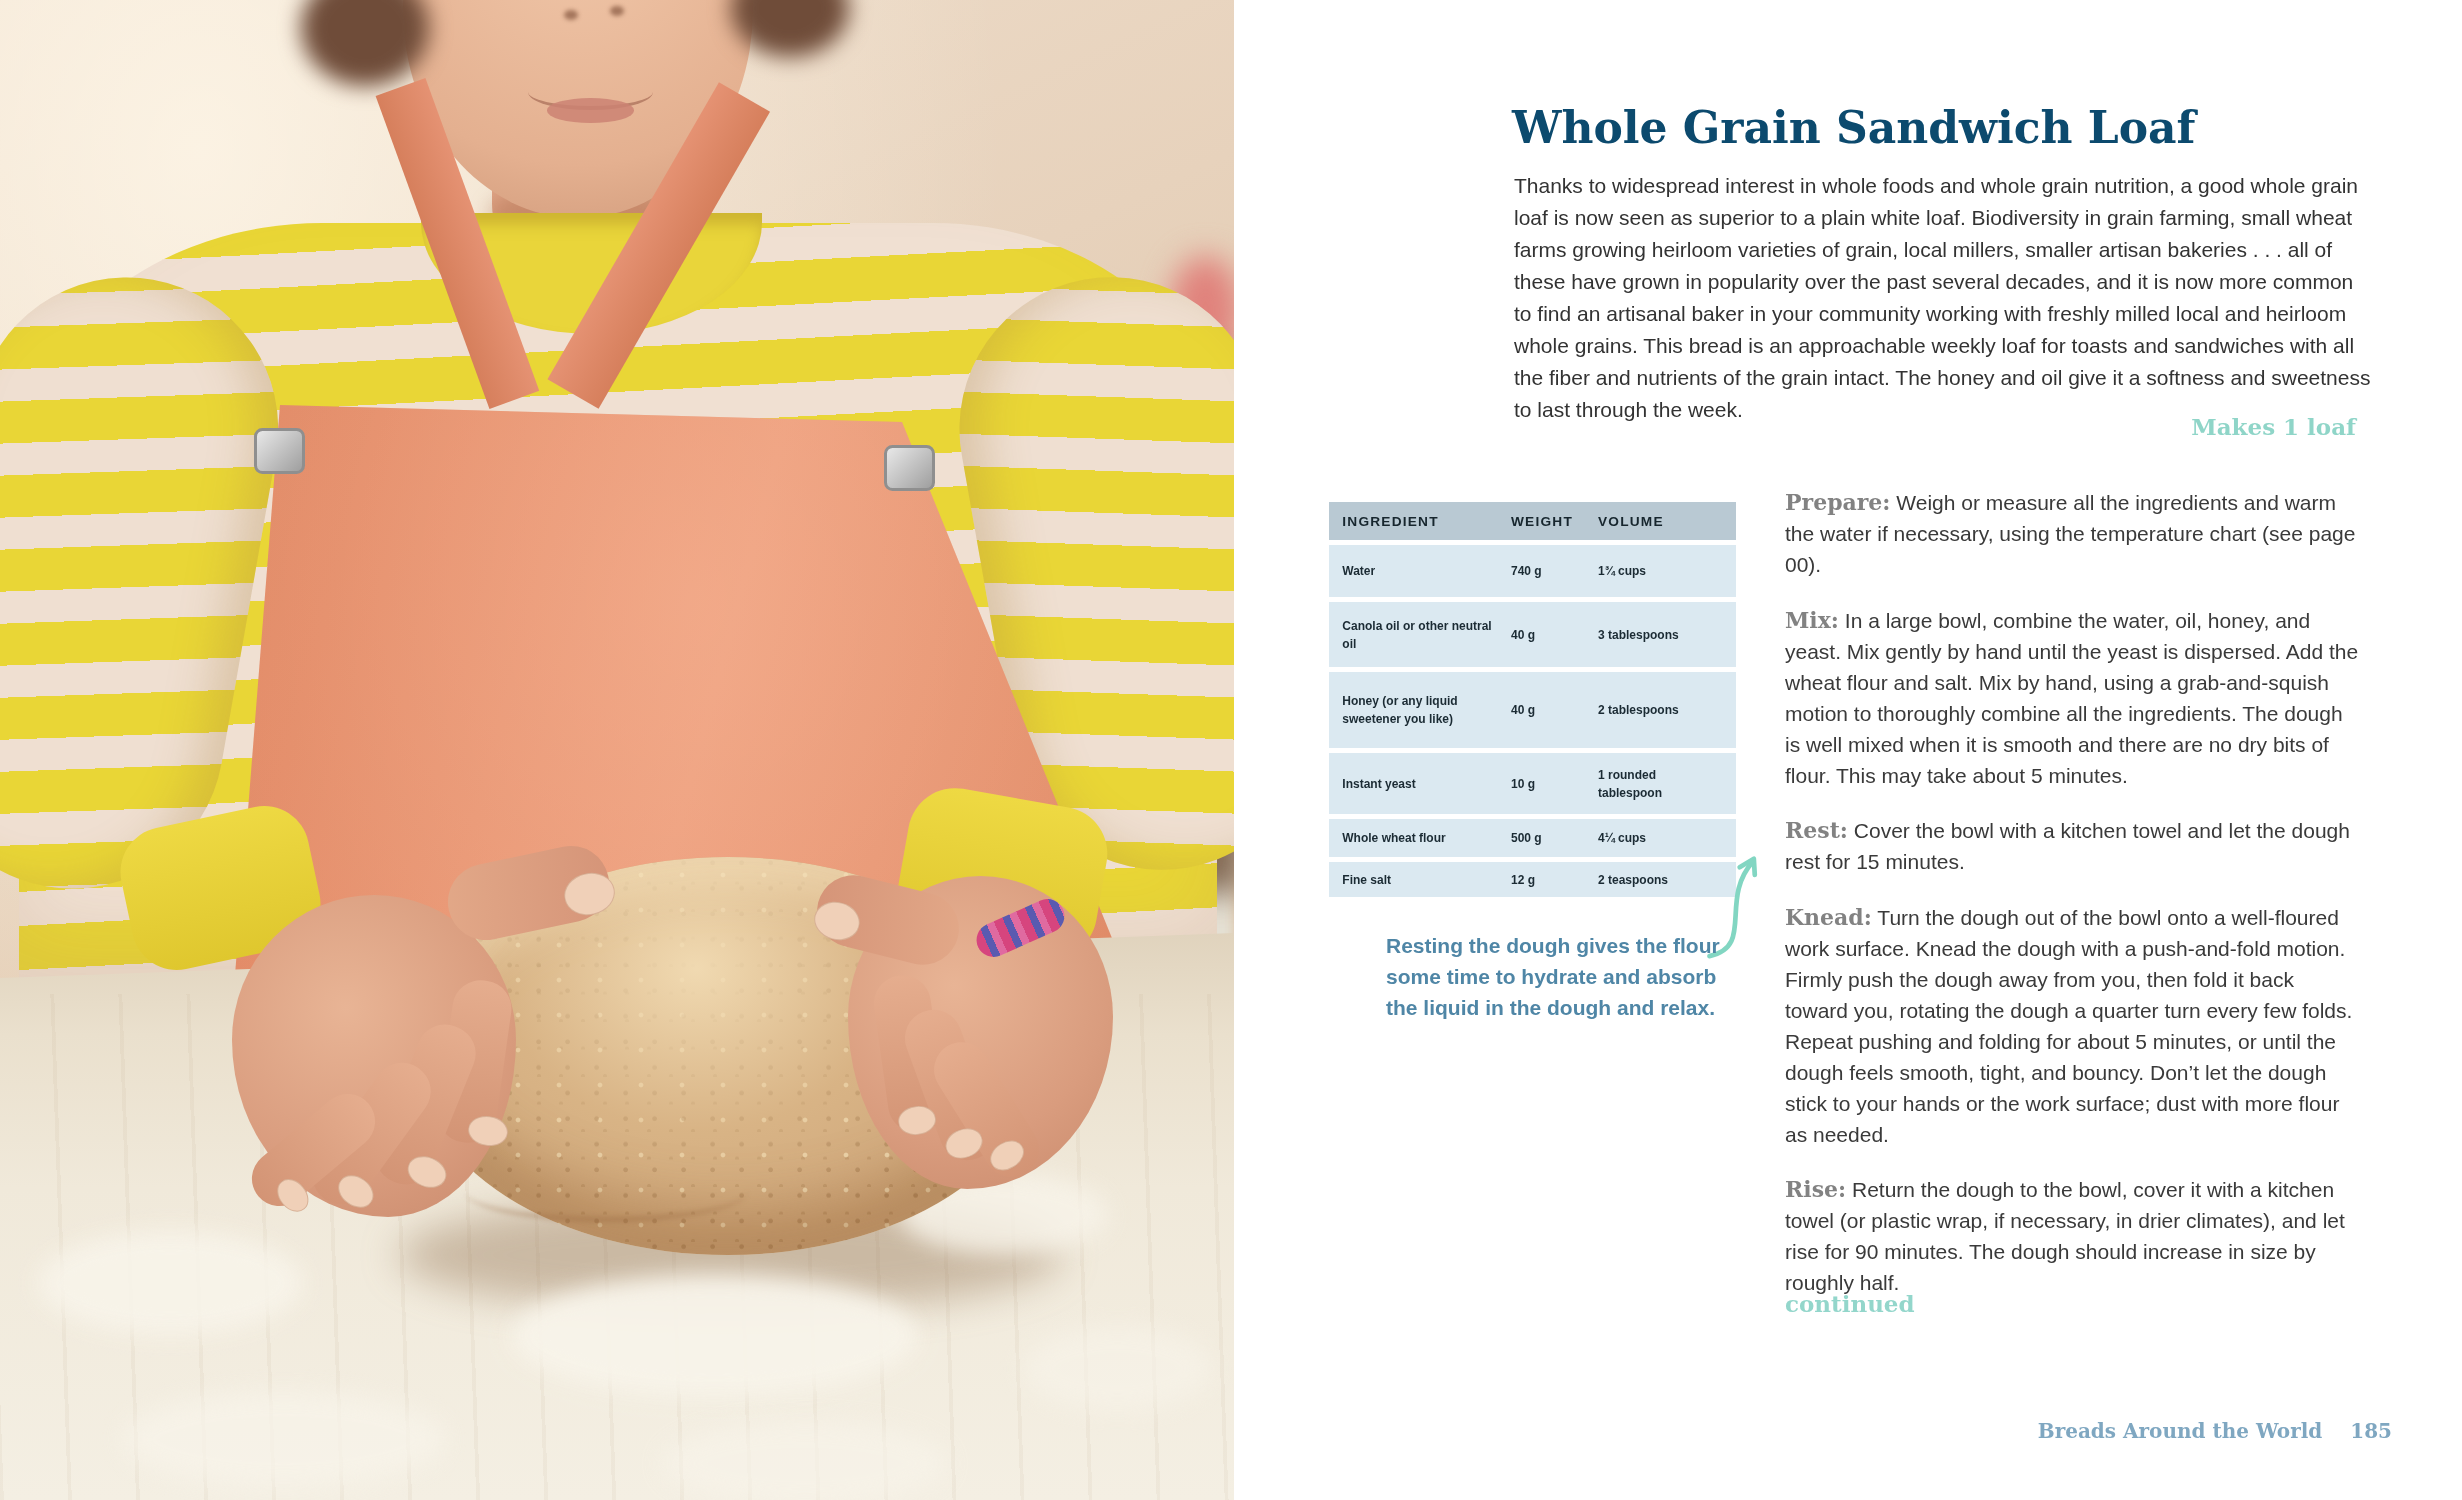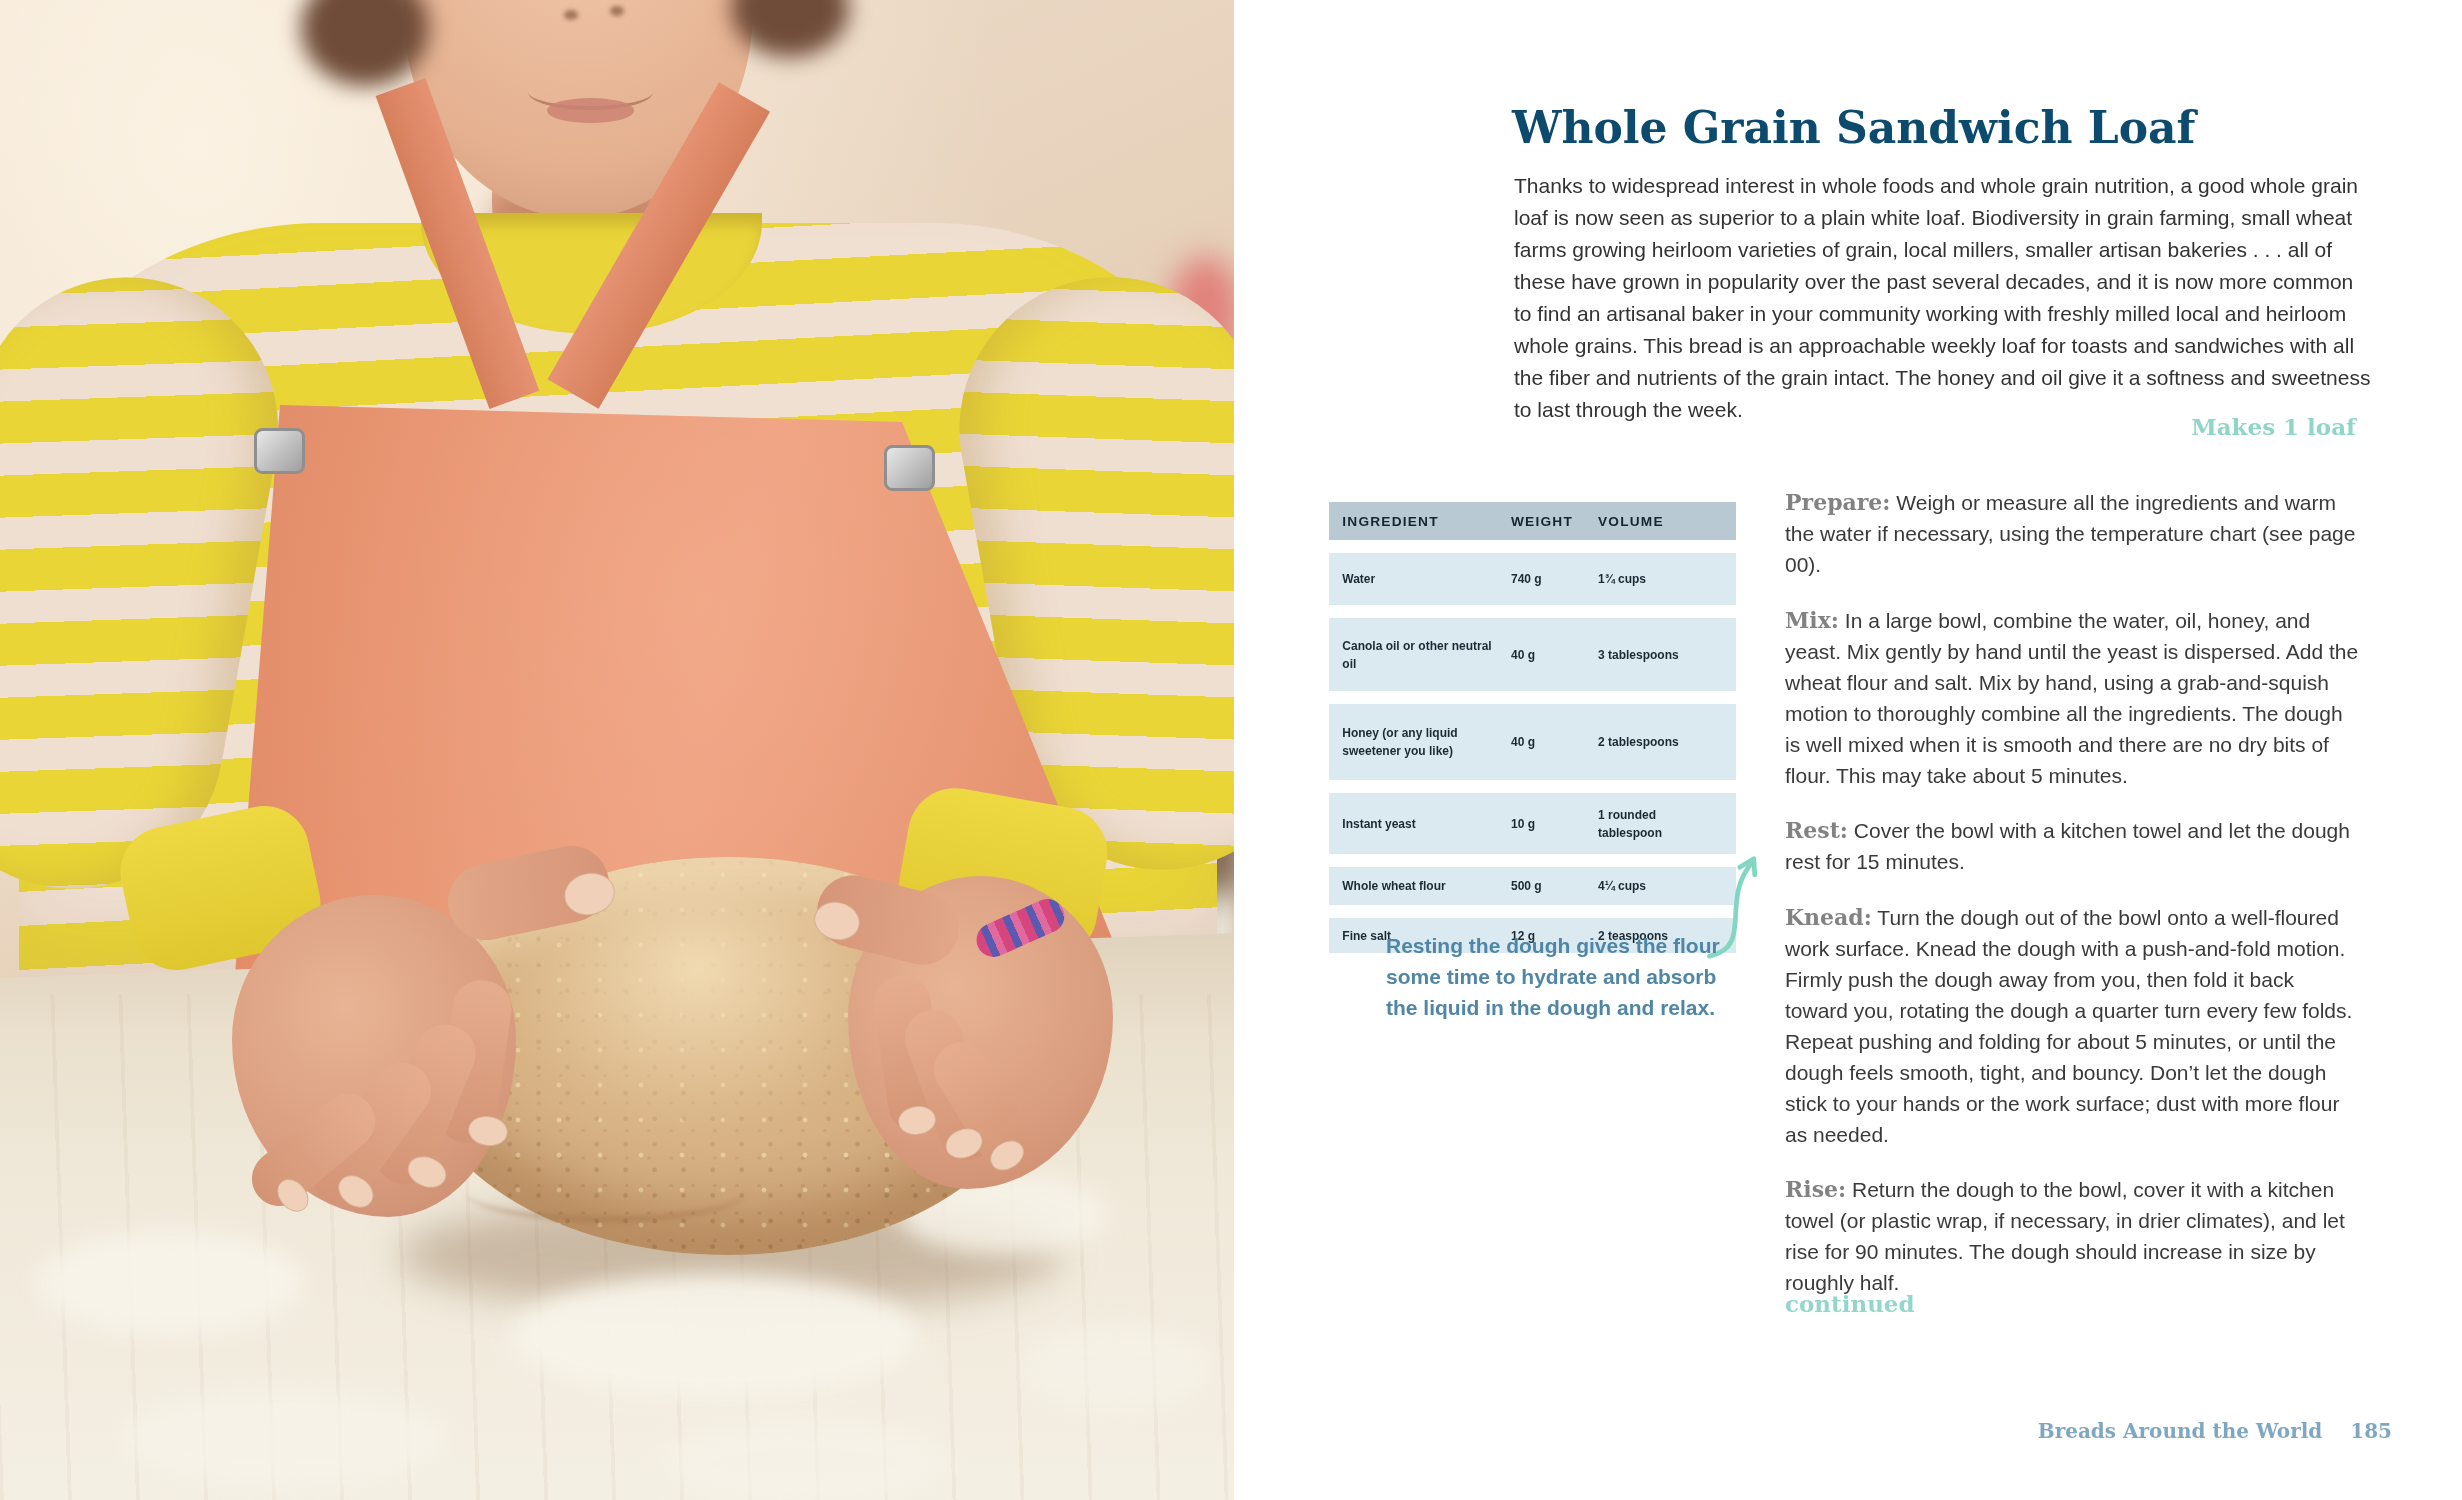--- a/index.html
+++ b/index.html
@@ -119,30 +119,30 @@
   .recipe-page{position:absolute;left:1234px;top:0;width:1228px;height:1500px;background:#ffffff;}
   .rp{position:absolute;}
   .title{left:278px;top:102px;width:909px;margin:0;
          font-family:"DejaVu Serif", serif;font-weight:bold;font-size:44px;line-height:1.2;
          color:#0c4a6e;letter-spacing:0px;}
   .intro{left:280px;top:170px;width:857px;margin:0;
          font-size:21px;line-height:32px;color:#333333;}
   .yield{right:106px;top:413px;font-family:"DejaVu Serif", serif;font-weight:bold;
          font-size:23px;color:#8fd5c8;}
 
-  .ing-table{left:95px;top:502px;width:407px;display:flex;flex-direction:column;gap:13px;
+  .ing-table{left:95px;top:502px;width:407px;display:flex;flex-direction:column;gap:5px;
              color:#1b2b34;}
   .t-head{display:grid;grid-template-columns:182px 87px 138px;align-items:center;height:38px;
           background:#b9c9d3;font-size:13.7px;font-weight:bold;letter-spacing:1.2px;color:#17262e;}
   .t-row{display:grid;grid-template-columns:182px 87px 138px;align-items:center;
          background:#dbe9f1;font-size:12px;font-weight:bold;line-height:18px;}
   .t-head span:first-child,.t-row span:first-child{padding-left:13.3px;}
   .t-row .c-ing{width:152px;}
   .t-row .c-vol{width:121px;}
-  .r1{height:52px;} .r2{height:73px;} .r3{height:76px;} .r4{height:61px;} .r5{height:38px;} .r6{height:35px;}
+  .r1{height:52px;} .r2{height:65px;} .r3{height:76px;} .r4{height:61px;} .r5{height:38px;} .r6{height:35px;}
 
   .note{left:152px;top:930px;width:365px;margin:0;font-size:21px;line-height:31px;
         font-weight:bold;color:#4f86a6;}
   .note-arrow{left:466px;top:850px;width:85px;height:114px;}
 
   .steps{left:551px;top:487px;width:576px;}
   .step{margin:0 0 24.6px 0;font-size:21px;line-height:31px;color:#3a3a3a;}
   .step .slbl{font-family:"DejaVu Serif", serif;font-weight:bold;font-size:22px;color:#828282;}
   .continued{left:551px;top:1290px;font-family:"DejaVu Serif", serif;font-weight:bold;
              font-size:23px;color:#93d6cb;}

